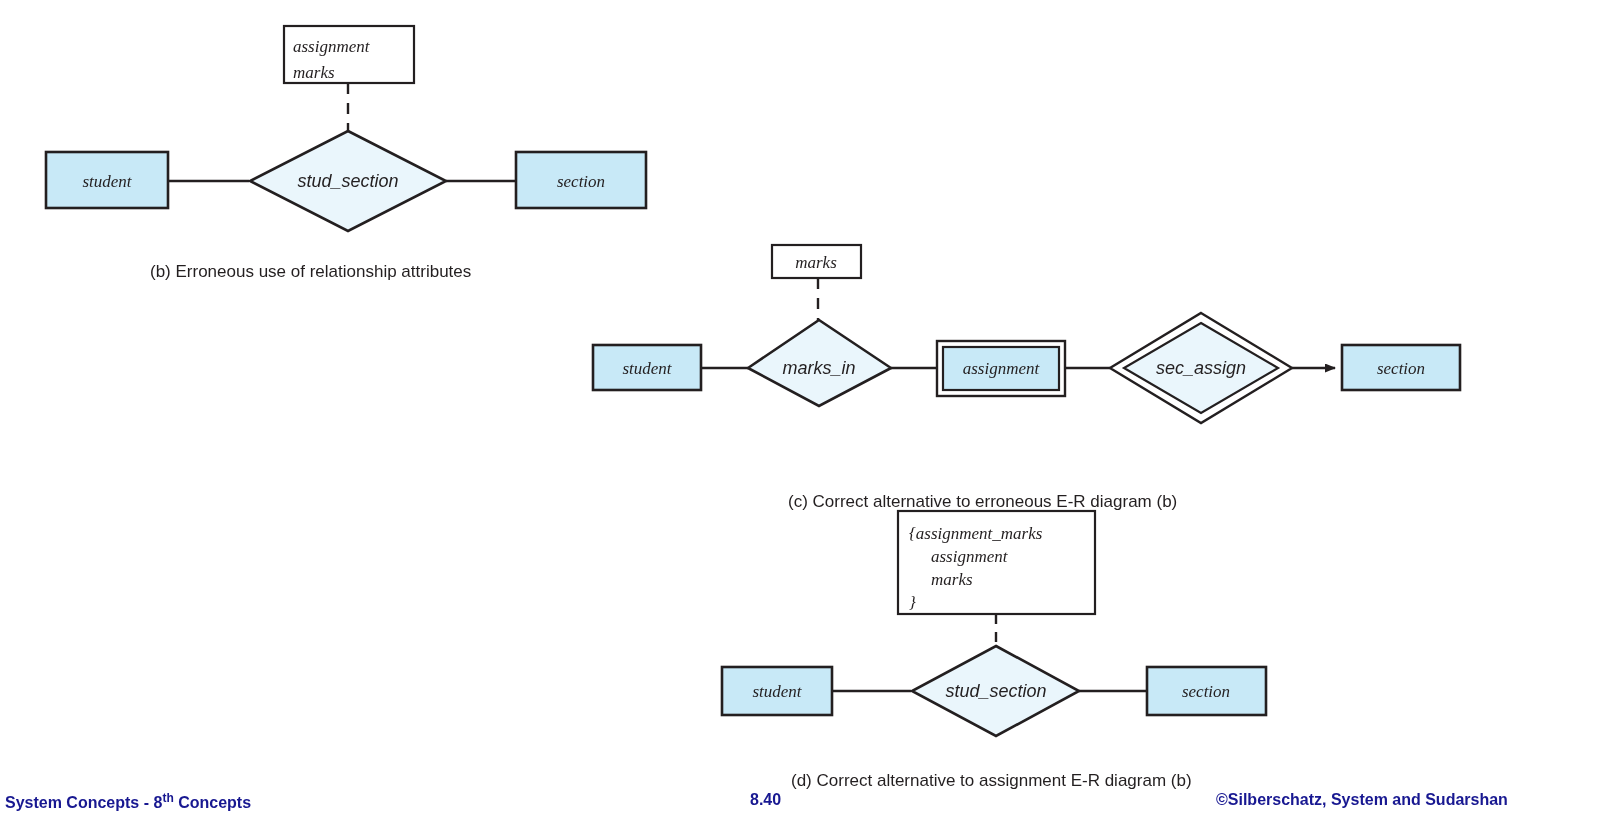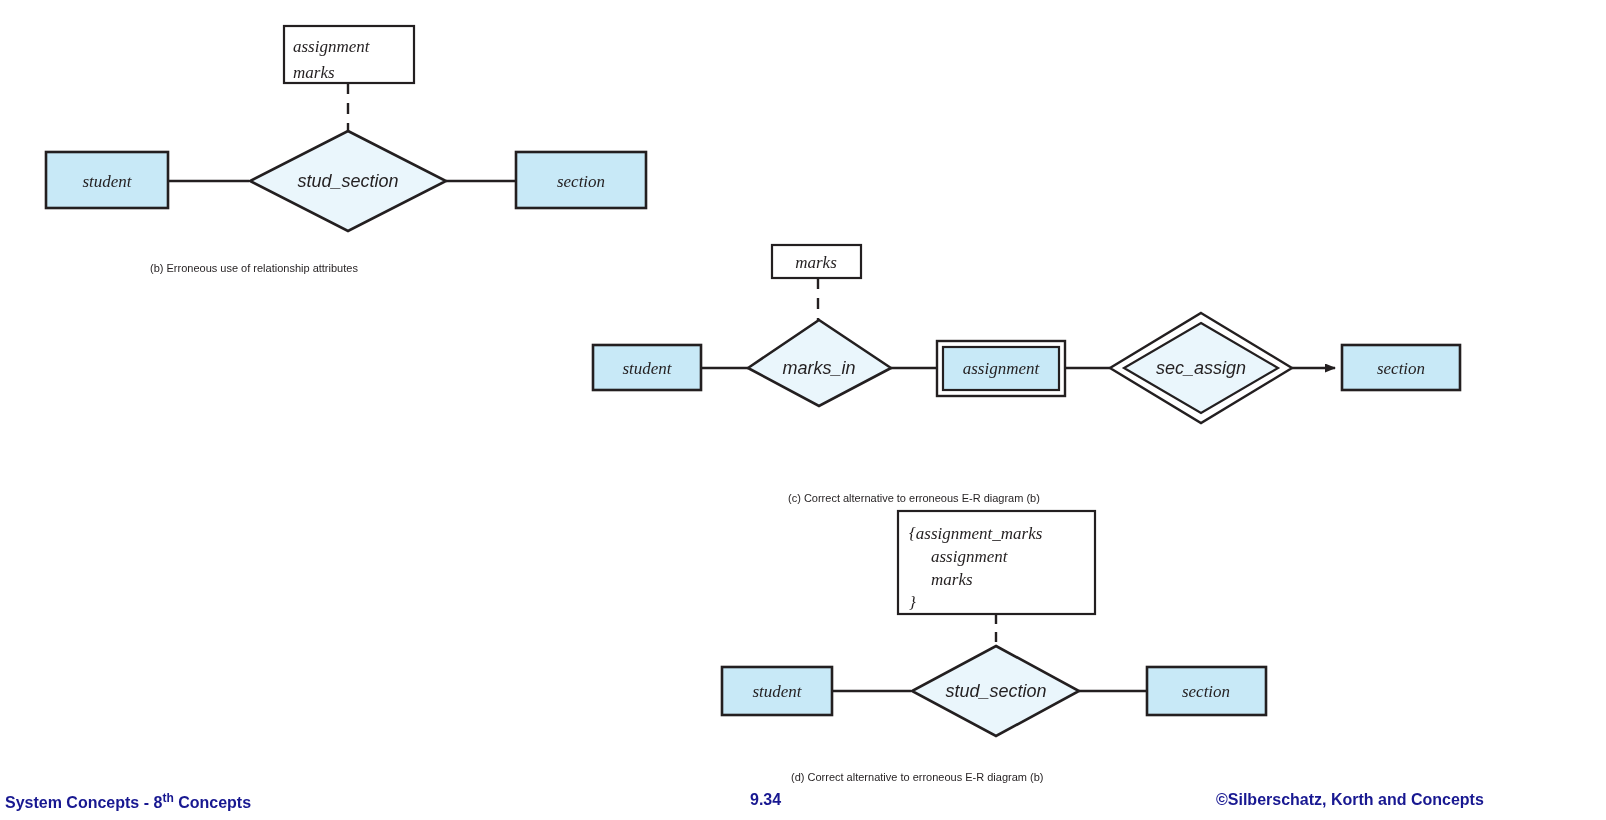--- a/index.html
+++ b/index.html
@@ -23,21 +23,21 @@
   svg.diagram-layer {
     position: absolute;
     left: 0; top: 0;
     width: 1606px;
     height: 820px;
     overflow: visible;
   }
   .cap {
     position: absolute;
     font-family: "Liberation Sans", sans-serif;
-    font-size: 11px;
+    font-size: 17px;
     color: #231f20;
     white-space: nowrap;
   }
   .footer-text {
     position: absolute;
     font-family: "Liberation Sans", sans-serif;
     font-weight: bold;
     font-size: 16px;
     color: #181891;
     white-space: nowrap;
@@ -144,21 +144,21 @@
       <polygon points="993,646 1076,691 993,736 909,691" fill="#eaf6fc" stroke="#231f20" stroke-width="2.6"></polygon>
       <text class="rel-label" x="993" y="697" text-anchor="middle" font-size="17">stud_section</text>
 
       <rect x="1144" y="667" width="119" height="48" fill="#c8e9f7" stroke="#231f20" stroke-width="2.6"></rect>
       <text class="ent-label" x="1203" y="697" text-anchor="middle" font-size="16">section</text>
     </g>
   </svg>
 
   <div class="cap" style="left:147px; top:262px;">(b) Erroneous use of relationship attributes</div>
   <div class="cap" style="left:785px; top:455px;margin-top:37px;">(c) Correct alternative to erroneous E-R diagram (b)</div>
-  <div class="cap" style="left:788px; top:771px;">(d) Correct alternative to erroneous E-R diagram (b)</div>
+  <div class="cap" style="left:788px; top:771px;">(d) Correct alternative to assignment E-R diagram (b)</div>
 
   <div class="footer-text" style="left:2px; top:791px;"><span>System Concepts - 8</span><span class="footer-sup">th</span><span> Concepts</span></div>
 
-  <div class="footer-text" style="left:747px; top:791px;">9.34</div>
+  <div class="footer-text" style="left:747px; top:791px;">8.40</div>
 
-  <div class="footer-text" style="left:1213px; top:791px;">©Silberschatz, Korth and Concepts</div>
+  <div class="footer-text" style="left:1213px; top:791px;">©Silberschatz, System and Sudarshan</div>
 
 </div>
 
 </body></html>

